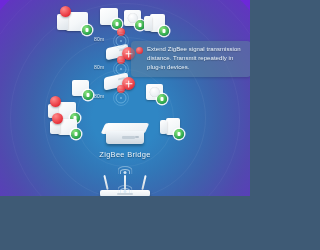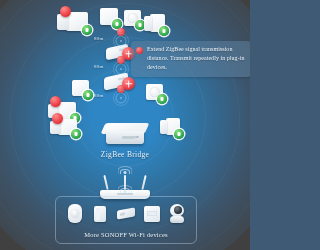--- a/index.html
+++ b/index.html
@@ -1,20 +1,20 @@
 <!DOCTYPE html>
 <html><head>
 <meta charset="utf-8">
 <style>
   html,body{margin:0;padding:0;background:#3e5a75;}
   body{width:250px;height:250px;overflow:hidden;
        font-family:"Liberation Sans","DejaVu Sans",sans-serif;}
 
-  #stage{position:relative;width:250px;height:250px;overflow:hidden;
-         background:#404040;font-family:Liberation Serif, serif;}
+  #stage{position:relative;width:250px;height:196px;overflow:hidden;
+         background:#6d28d9;}
 
   
   .glow{position:absolute;left:50%;top:118px;transform:translate(-50%,-50%);
         width:330px;height:330px;border-radius:50%;
         background:radial-gradient(circle at 50% 50%,
             #2f86c4 0%, #2f86c4 14%,
             rgba(45,125,180,.92) 26%,
             rgba(50,112,160,.80) 40%,
             rgba(58,100,140,.55) 55%,
             rgba(62,92,122,.28) 70%,

